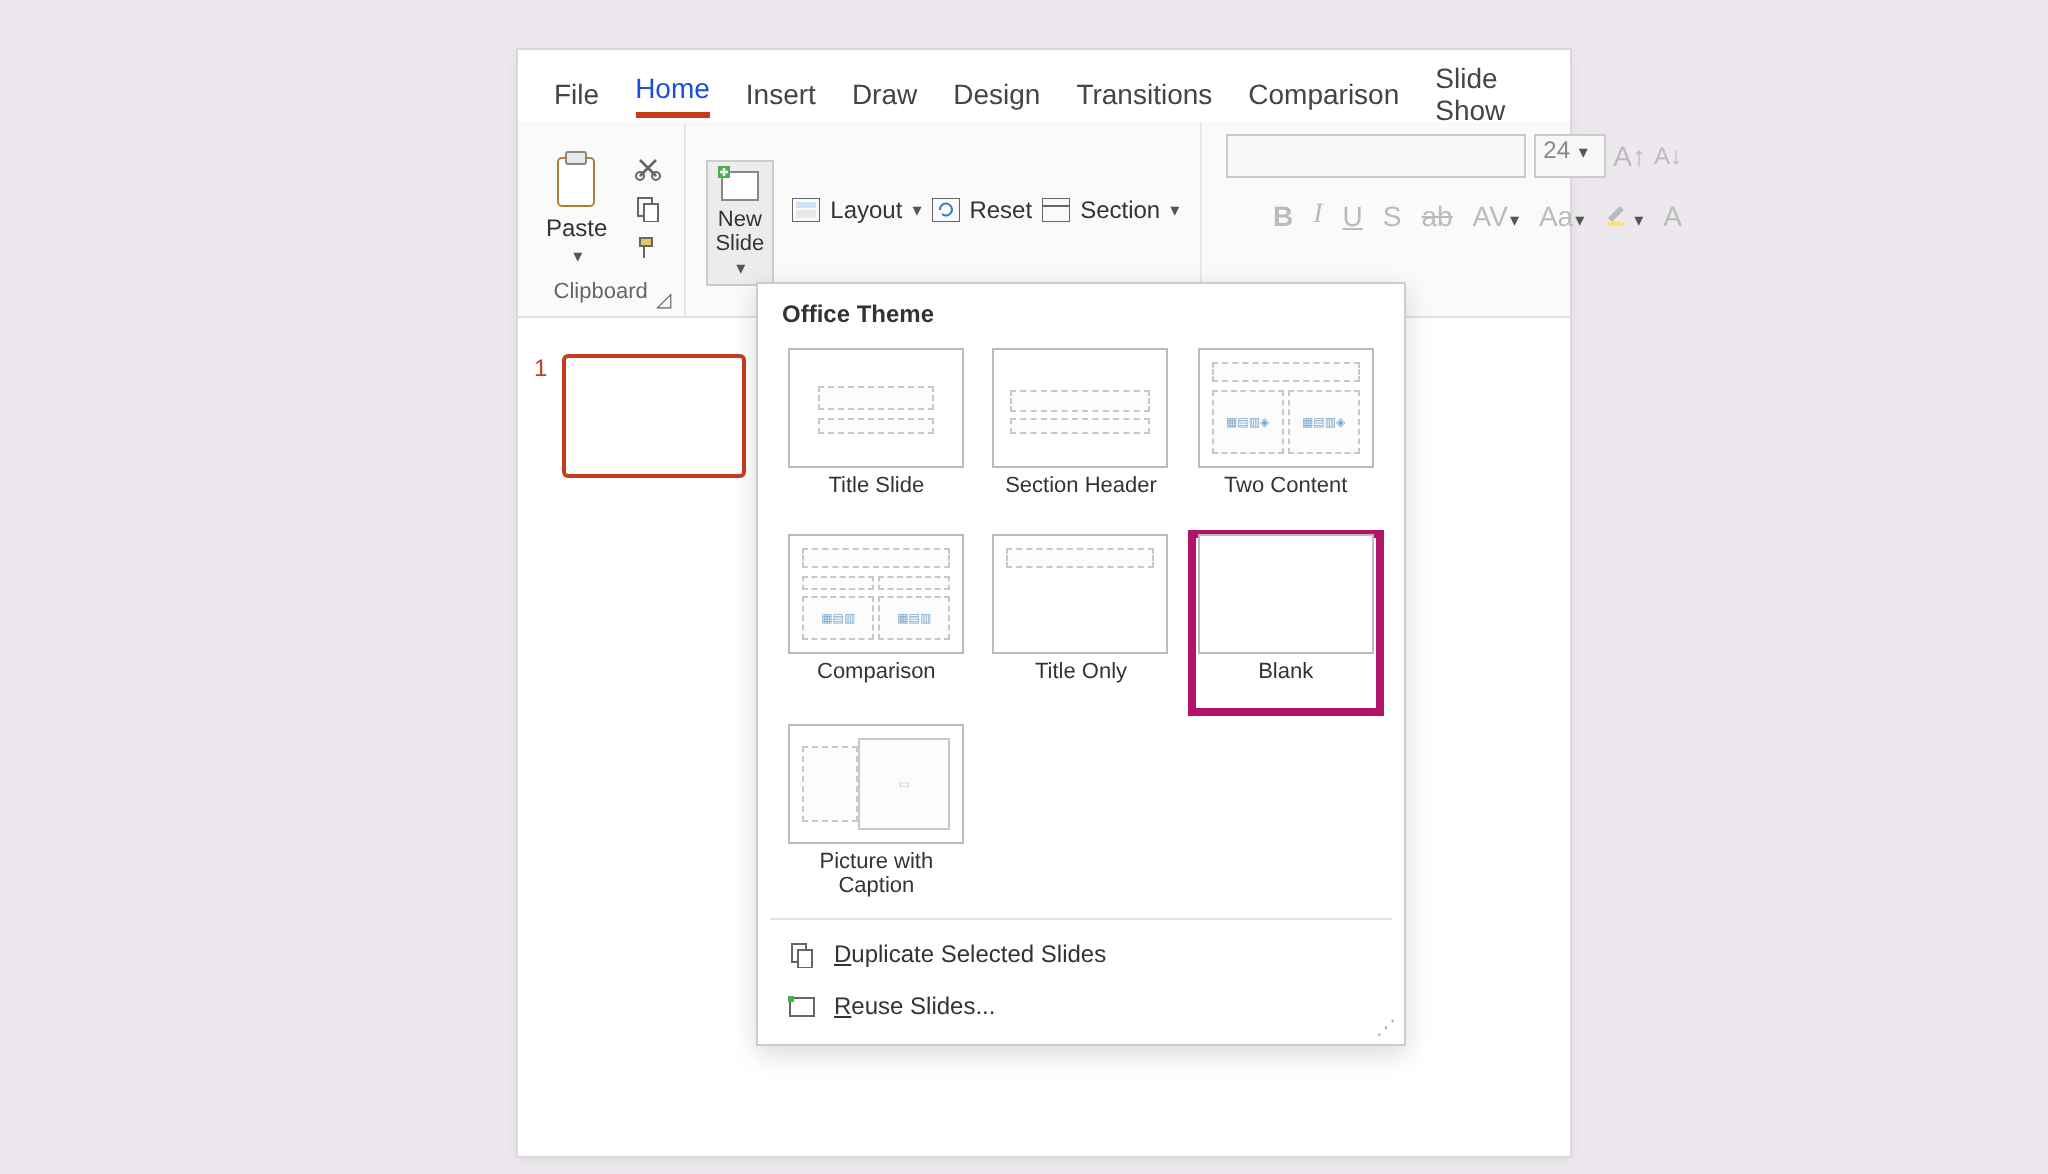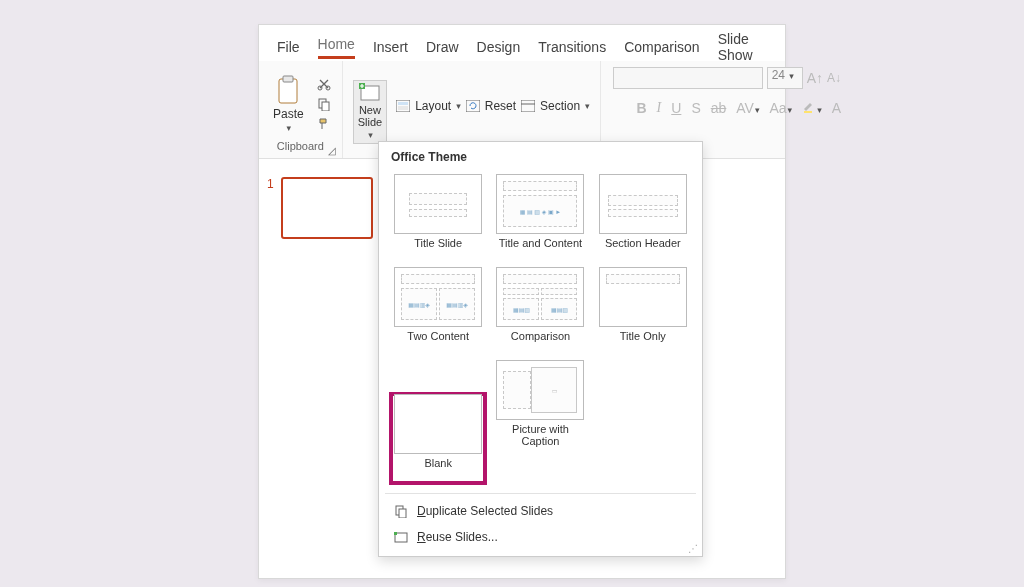--- a/index.html
+++ b/index.html
@@ -28,21 +28,21 @@
     gap: 18px;
     padding: 8px 18px 0 18px;
     height: 36px;
     align-items: center;
     color: #444;
   }
   .tab { cursor: pointer; font-size: 14px; }
   .tab.active {
     border-bottom: 3px solid #c43e1c;
     padding-bottom: 4px;
-    color: #737373;
+    color: #1d4ed8;
   }
   
   .ribbon {
     display: flex;
     border-bottom: 1px solid #e0e0e0;
     height: 98px;
     background: #fafafa;
   }
   .group {
     border-right: 1px solid #e8e8e8;
@@ -176,21 +176,20 @@
     font-size: 11px;
     text-align: center;
     margin-top: 3px;
     line-height: 1.1;
     height: 24px;
   }
   .layout-item.highlighted {
     outline: 4px solid #b3146a;
     outline-offset: -2px;
     padding-bottom: 2px;
-    margin-top: 34px;
   }
   
   .ph { position: absolute; border: 1px dashed #c8c8c8; background: #fcfcfc; }
   .ph-title-c { left: 14px; top: 18px; right: 14px; height: 12px; }
   .ph-sub-c  { left: 14px; top: 34px; right: 14px; height: 8px; }
   .ph-titlebar { left: 6px; top: 6px; right: 6px; height: 10px; }
   .ph-body    { left: 6px; top: 20px; right: 6px; bottom: 6px; }
   .ph-sec1 { left: 8px; top: 20px; right: 8px; height: 11px; }
   .ph-sec2 { left: 8px; top: 34px; right: 8px; height: 8px; }
   .ph-half-l { left: 6px; top: 20px; width: 36px; bottom: 6px; }
@@ -368,29 +367,20 @@
     <div class="layout-grid">
 
       <div class="layout-item">
         <div class="layout-thumb">
             <div class="ph ph-title-c"></div>
             <div class="ph ph-sub-c"></div>
           </div>
         <div class="cap">Title Slide</div>
       </div>
 
-      <div class="layout-item">
-        <div class="layout-thumb">
-            <div class="ph ph-titlebar"></div>
-            <div class="ph ph-body">
-              <div class="icon-cluster">▦ ▤ ▥ ◈ ▣ ►</div>
-            </div>
-          </div>
-        <div class="cap">Title and Content</div>
-      </div>
 
       <div class="layout-item">
         <div class="layout-thumb">
             <div class="ph ph-sec1"></div>
             <div class="ph ph-sec2"></div>
           </div>
         <div class="cap">Section Header</div>
       </div>
 
       <div class="layout-item">

